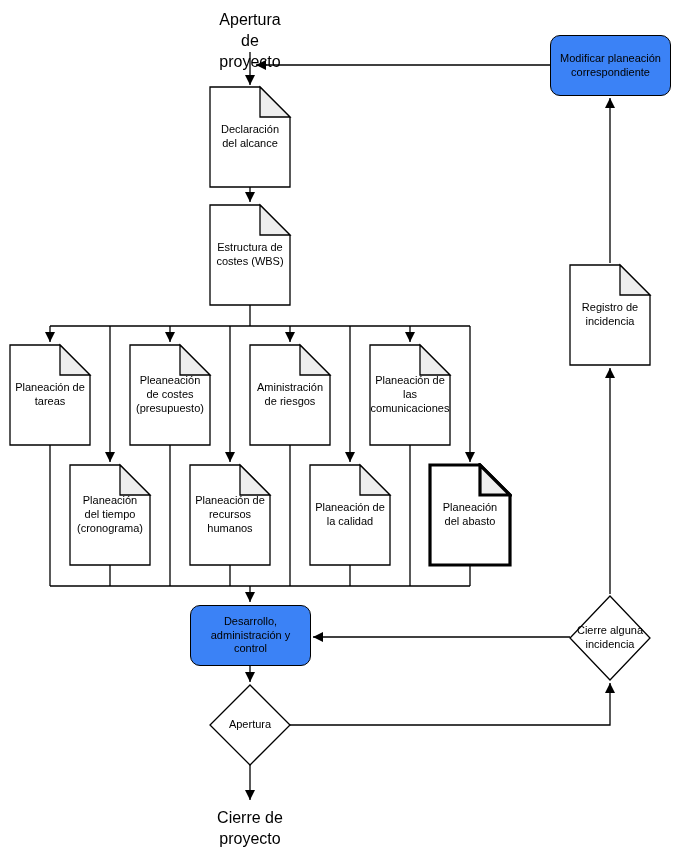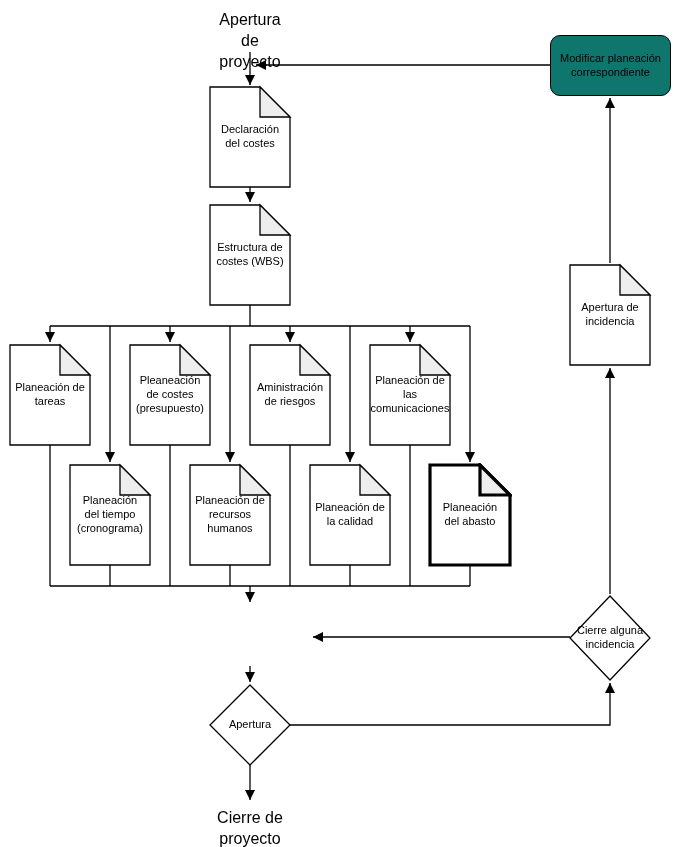--- a/index.html
+++ b/index.html
@@ -25,21 +25,21 @@
     position: absolute; inset: 0;
     display: flex; align-items: center; justify-content: center;
     text-align: center;
     font-size: 11px; line-height: 1.27;
     white-space: pre-line;
     pointer-events: none;
   }
   .rounded {
     box-sizing: border-box;
     width: 121px; height: 61px;
-    background: #0f766e;
+    background: #3b82f6;
     border: 1.3px solid #000000;
     border-radius: 10px;
     display: flex; align-items: center; justify-content: center;
   }
   .rounded .lbl { position: static; inset: auto; }
   .free-text {
     width: 84px;
     text-align: center;
     font-size: 16px; line-height: 1.32;
     white-space: pre-line;
@@ -110,21 +110,21 @@
     <div class="lbl">Modificar planeación
 correspondiente</div>
   </div>
 
   <div class="node doc-node" style="left:208px; top:85px;">
     <svg class="doc-svg" width="84" height="104" viewBox="0 0 84 104">
       <path class="shape" d="M2,2 L52,2 L82,32 L82,102 L2,102 Z"></path>
       <path class="flap" d="M52,2 L52,32 L82,32 Z"></path>
     </svg>
     <div class="lbl">Declaración
-del costes</div>
+del alcance</div>
   </div>
 
   <div class="node doc-node" style="left:208px; top:203px;">
     <svg class="doc-svg" width="84" height="104" viewBox="0 0 84 104">
       <path class="shape" d="M2,2 L52,2 L82,32 L82,102 L2,102 Z"></path>
       <path class="flap" d="M52,2 L52,32 L82,32 Z"></path>
     </svg>
     <div class="lbl">Estructura de
 costes (WBS)</div>
   </div>
@@ -203,24 +203,29 @@
     </svg>
     <div class="lbl">Planeación
 del abasto</div>
   </div>
 
   <div class="node doc-node" style="left:568px; top:263px;">
     <svg class="doc-svg" width="84" height="104" viewBox="0 0 84 104">
       <path class="shape" d="M2,2 L52,2 L82,32 L82,102 L2,102 Z"></path>
       <path class="flap" d="M52,2 L52,32 L82,32 Z"></path>
     </svg>
-    <div class="lbl">Apertura de
+    <div class="lbl">Registro de
 incidencia</div>
   </div>
 
+  <div class="node rounded" style="left:190px; top:605px;">
+    <div class="lbl">Desarrollo,
+administración y
+control</div>
+  </div>
 
   <div class="node" style="left:208px; top:683px; width:84px; height:84px;">
     <svg class="diamond-svg" width="84" height="84" viewBox="0 0 84 84">
       <polygon class="shape" points="42,2 82,42 42,82 2,42"></polygon>
     </svg>
     <div class="lbl">Apertura</div>
   </div>
 
   <div class="node" style="left:568px; top:594px; width:84px; height:88px;">
     <svg class="diamond-svg" width="84" height="88" viewBox="0 0 84 88">

